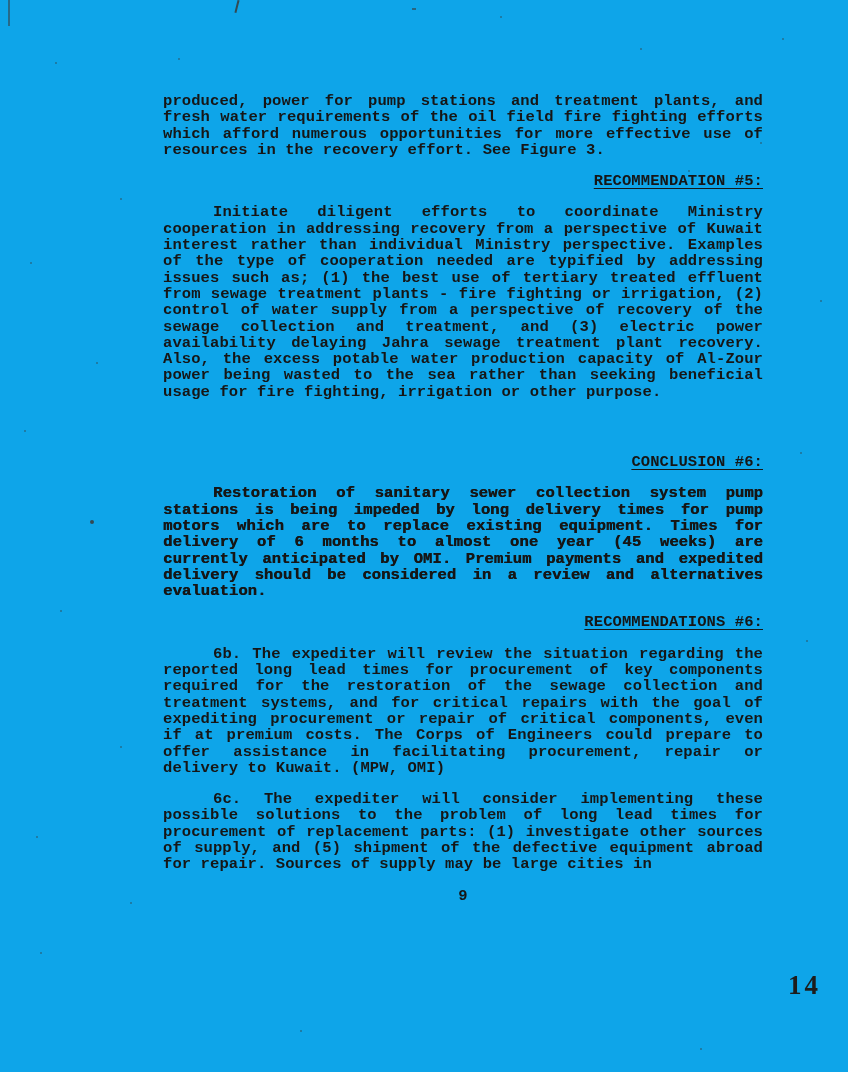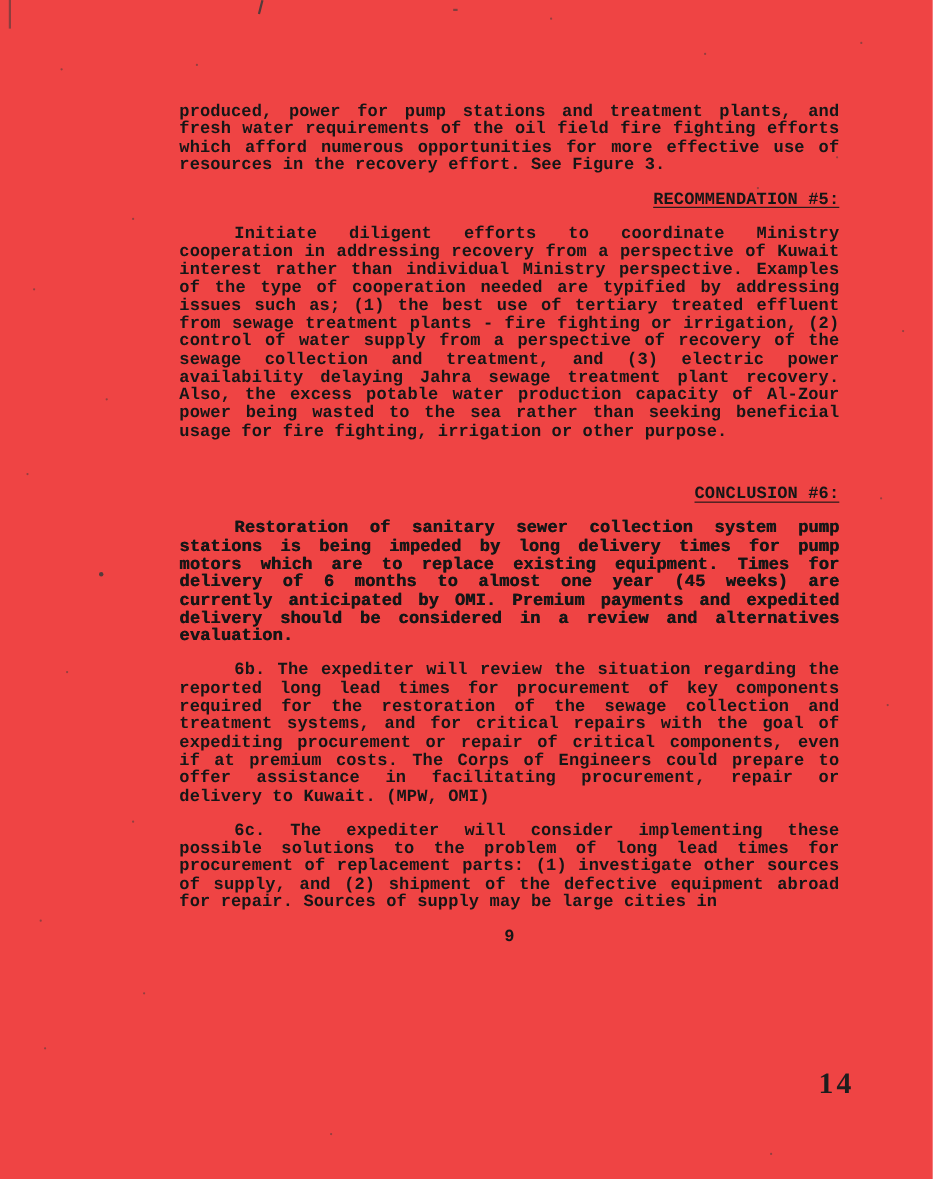--- a/index.html
+++ b/index.html
@@ -4,54 +4,54 @@
 <style>
   html, body { margin: 0; padding: 0; }
   body {
     width: 848px; height: 1072px;
     background: #ffffff;
     position: relative;
     overflow: hidden;
     font-family: "Liberation Mono", "DejaVu Sans Mono", monospace;
     color: #161616;
   }
-  .page { position: absolute; inset: 0; background: #ef4444; }
+  .page { position: absolute; inset: 0; background: #0ea5e9; }
 
   .doc {
     position: absolute;
     left: 163px; top: 93px; width: 600px;
     font-size: 15.5px;
     line-height: 16.3px;
     font-weight: 700;
     text-align: justify;
     letter-spacing: 0.1px;
   }
   .para { margin: 0 0 15px 0; text-indent: 50px; }
   .para.no-indent { text-indent: 0; }
   .heading {
     font-size: 15.5px;
     margin: 15px 0 15px 50px;
     font-weight: 700;
     text-decoration: underline;
     text-underline-offset: 3px;
     text-align: right;
   }
-  .gap-lg { margin-top: 41px; }
+  .gap-lg { margin-top: 54px; }
   .xbold { text-shadow: 0.5px 0 0 currentColor; }
 
   .pagenum {
     margin-top: 14px;
     text-align: center;
     font-weight: 700;
     font-size: 15.5px;
   }
 
   .stamp {
     position: absolute;
-    left: 744px; top: 970px;
+    left: 788px; top: 970px;
     font-family: "Liberation Serif", "DejaVu Serif", serif;
     font-size: 27px;
     font-weight: 600;
     letter-spacing: 3px;
     color: #1d1d1d;
   }
 
   
   .noise i {
     position: absolute;
@@ -116,24 +116,25 @@
     <p class="para no-indent">produced, power for pump stations and treatment plants, and fresh water requirements of the oil field fire fighting efforts which afford numerous opportunities for more effective use of resources in the recovery effort.  See Figure 3.</p>
 
     <h2 class="heading">RECOMMENDATION #5:</h2>
 
     <p class="para">Initiate diligent efforts to coordinate Ministry cooperation in addressing recovery from a perspective of Kuwait interest rather than individual Ministry perspective. Examples of the type of cooperation needed are typified by addressing issues such as; (1) the best use of tertiary treated effluent from sewage treatment plants - fire fighting or irrigation, (2) control of water supply from a perspective of recovery of the sewage collection and treatment, and (3) electric power availability delaying Jahra sewage treatment plant recovery.  Also, the excess potable water production capacity of Al-Zour power being wasted to the sea rather than seeking beneficial usage for fire fighting, irrigation or other purpose.</p>
 
     <h2 class="heading gap-lg">CONCLUSION #6:</h2>
 
     <p class="para xbold">Restoration of sanitary sewer collection system pump stations is being impeded by long delivery times for pump motors which are to replace existing equipment.  Times for delivery of 6 months to almost one year (45 weeks) are currently anticipated by OMI.  Premium payments and expedited delivery should be considered in a review and alternatives evaluation.</p>
 
+    <h2 class="heading">RECOMMENDATIONS #6:</h2>
 
 
     <p class="para">6b.  The expediter will review the situation regarding the reported long lead times for procurement of key components required for the restoration of the sewage collection and treatment systems, and for critical repairs with the goal of expediting procurement or repair of critical components, even if at premium costs.  The Corps of Engineers could prepare to offer assistance in facilitating procurement, repair or delivery to Kuwait.  (MPW, OMI)</p>
 
-    <p class="para">6c.  The expediter will consider implementing these possible solutions to the problem of long lead times for procurement of replacement parts:  (1) investigate other sources of supply, and (2) shipment of the defective equipment abroad for repair.  Sources of supply may be large cities in</p>
+    <p class="para">6c.  The expediter will consider implementing these possible solutions to the problem of long lead times for procurement of replacement parts:  (1) investigate other sources of supply, and (5) shipment of the defective equipment abroad for repair.  Sources of supply may be large cities in</p>
 
     <div class="pagenum">9</div>
   </main>
 
   <div class="stamp">14</div>
 
 </div>
 
 </body></html>

